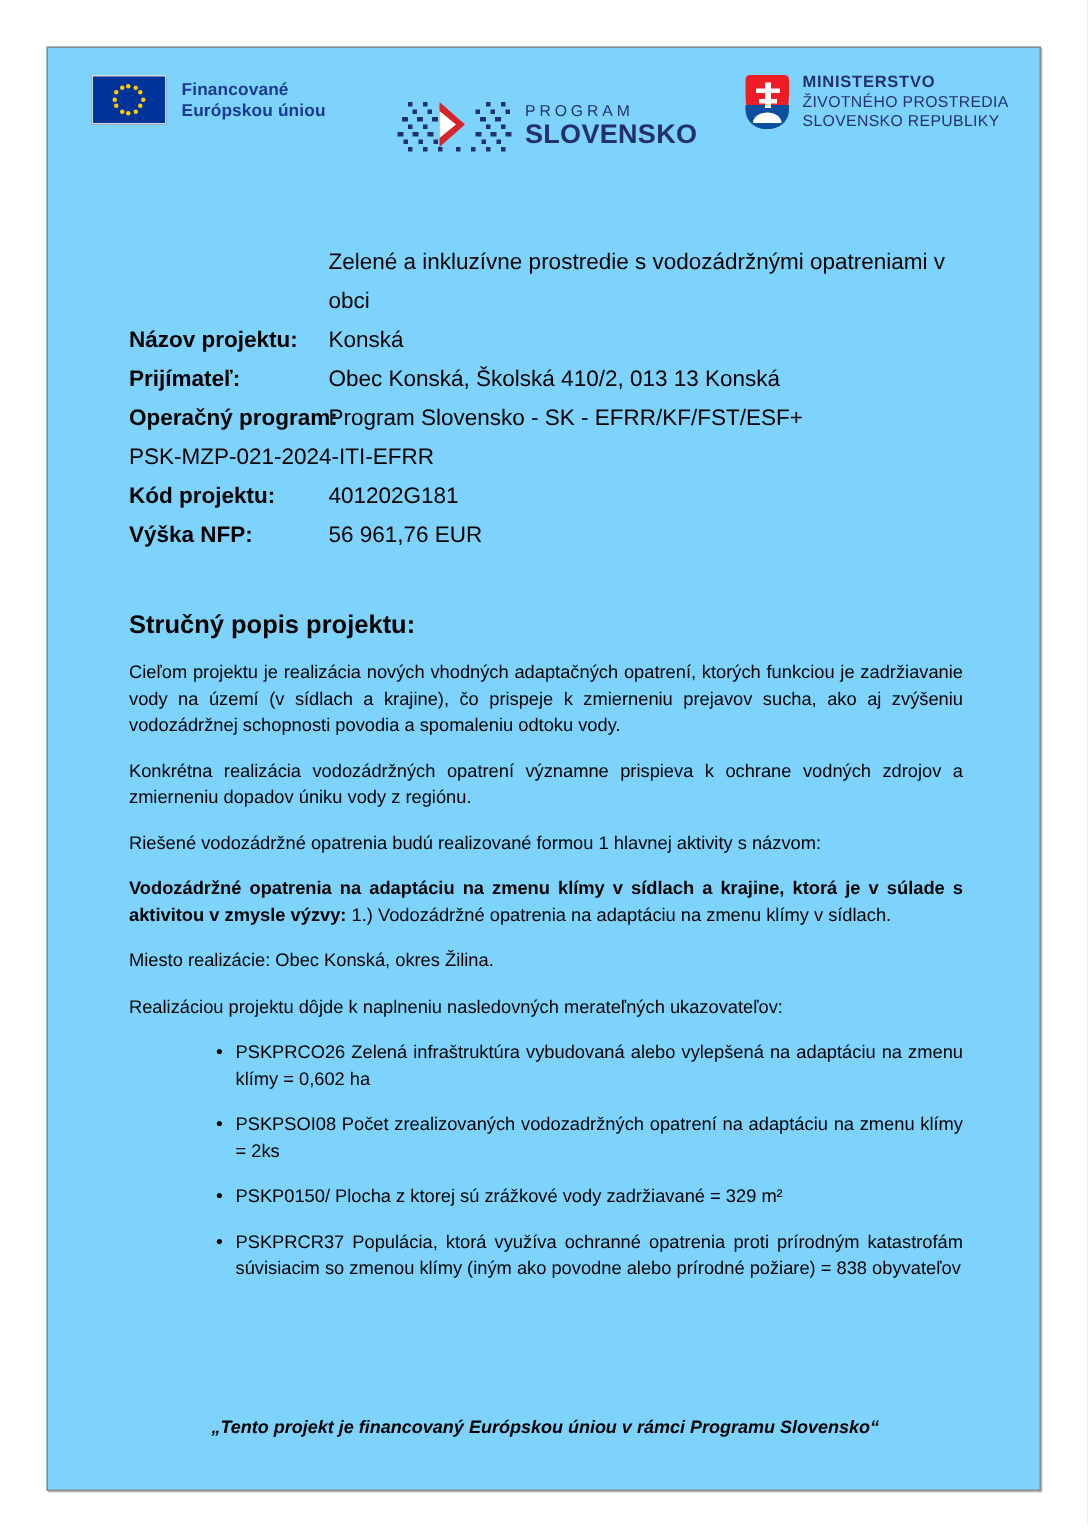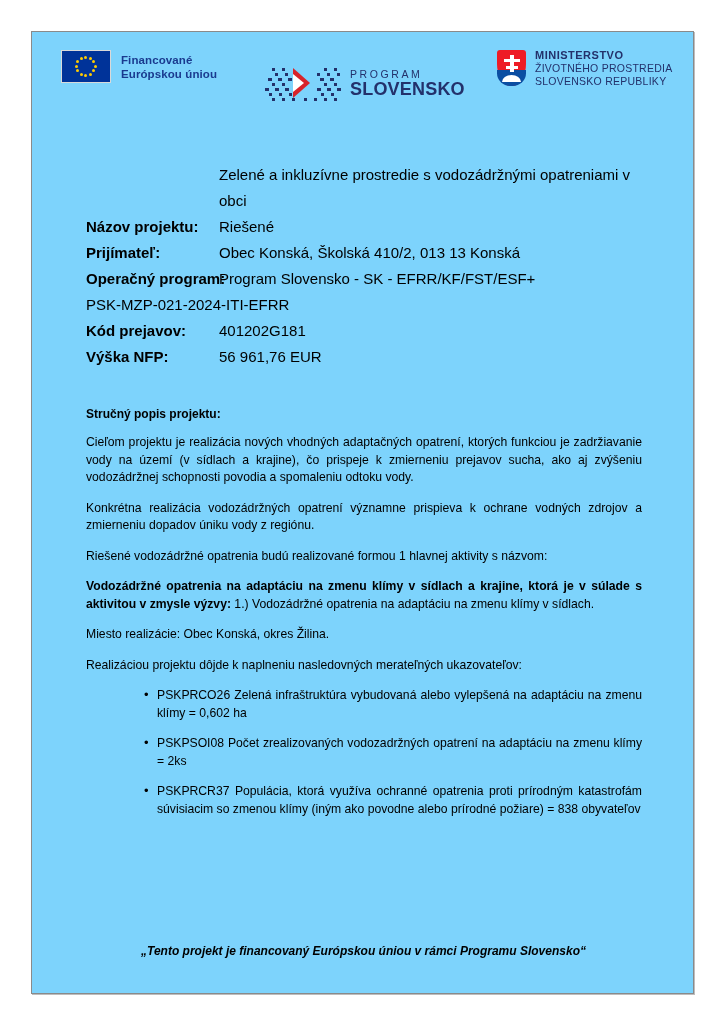--- a/index.html
+++ b/index.html
@@ -215,21 +215,21 @@
     width: 133px;
     flex: none;
     font-weight: bold;
     white-space: nowrap;
   }
   .field-value { flex: 1; }
   .field-value .wrap2 { display: block; }
 
   
   .section-title {
-    font-size: 12px;
+    font-size: 17px;
     font-weight: bold;
     margin-top: 37px;
     margin-bottom: 13px;
   }
 
   
   p.para {
     margin: 0 0 13px 0;
     font-size: 12.2px;
     line-height: 17.5px;
@@ -366,40 +366,40 @@
   </div>
 
   <div class="content">
 
     <div class="fields">
 
       <div class="field-row">
         <div class="field-label">Názov projektu:</div>
         <div class="field-value">
           <span class="wrap2">Zelené a inkluzívne prostredie s vodozádržnými opatreniami v obci</span>
-          <span class="wrap2">Riešené</span>
+          <span class="wrap2">Konská</span>
         </div>
       </div>
 
       <div class="field-row">
         <div class="field-label">Prijímateľ:</div>
         <div class="field-value">Obec Konská, Školská 410/2, 013 13  Konská</div>
       </div>
 
       <div class="field-row">
         <div class="field-label">Operačný program:</div>
         <div class="field-value">Program Slovensko - SK - EFRR/KF/FST/ESF+</div>
       </div>
 
       <div class="field-row">
         <div class="field-value">PSK-MZP-021-2024-ITI-EFRR</div>
       </div>
 
       <div class="field-row">
-        <div class="field-label">Kód prejavov:</div>
+        <div class="field-label">Kód projektu:</div>
         <div class="field-value">401202G181</div>
       </div>
 
       <div class="field-row">
         <div class="field-label">Výška NFP:</div>
         <div class="field-value">56 961,76 EUR</div>
       </div>
 
     </div>
 
@@ -411,20 +411,21 @@
 
     <p class="para"><span class="bold-run">Vodozádržné opatrenia na adaptáciu na zmenu klímy v sídlach a krajine, ktorá je v súlade s aktivitou v zmysle výzvy:</span><span>  1.) Vodozádržné opatrenia na adaptáciu na zmenu klímy v sídlach.</span></p>
 
     <p class="para"> Miesto realizácie: Obec Konská, okres Žilina.</p>
 
     <p class="para gap-before">Realizáciou projektu dôjde k naplneniu nasledovných merateľných ukazovateľov:</p>
 
     <ul class="indicators">
       <li>PSKPRCO26 Zelená infraštruktúra vybudovaná alebo vylepšená na adaptáciu na zmenu klímy = 0,602 ha</li>
       <li>PSKPSOI08 Počet zrealizovaných vodozadržných opatrení na adaptáciu na zmenu klímy = 2ks</li>
+      <li>PSKP0150/ Plocha z ktorej sú zrážkové vody zadržiavané = 329 m²</li>
       <li>PSKPRCR37 Populácia, ktorá využíva ochranné opatrenia proti prírodným katastrofám súvisiacim so zmenou klímy (iným ako povodne alebo prírodné požiare) = 838 obyvateľov</li>
     </ul>
 
   </div>
 
   <div class="footer-note">„Tento projekt je financovaný Európskou úniou v rámci Programu Slovensko“</div>
 
 </div>
 
 </body></html>

